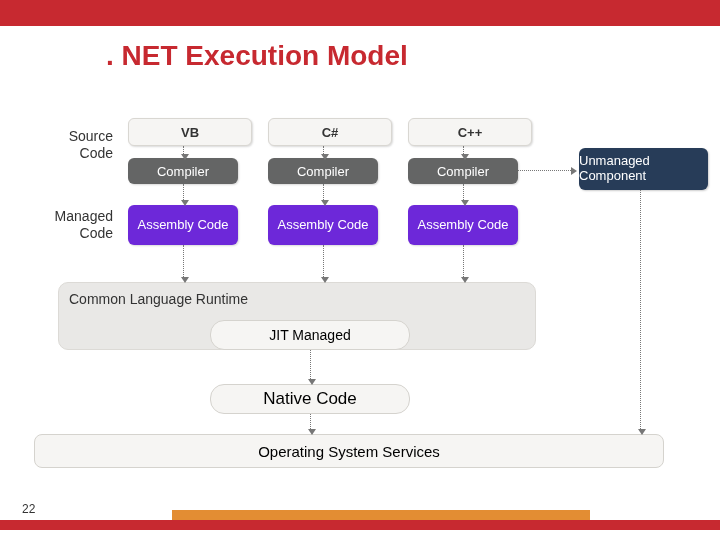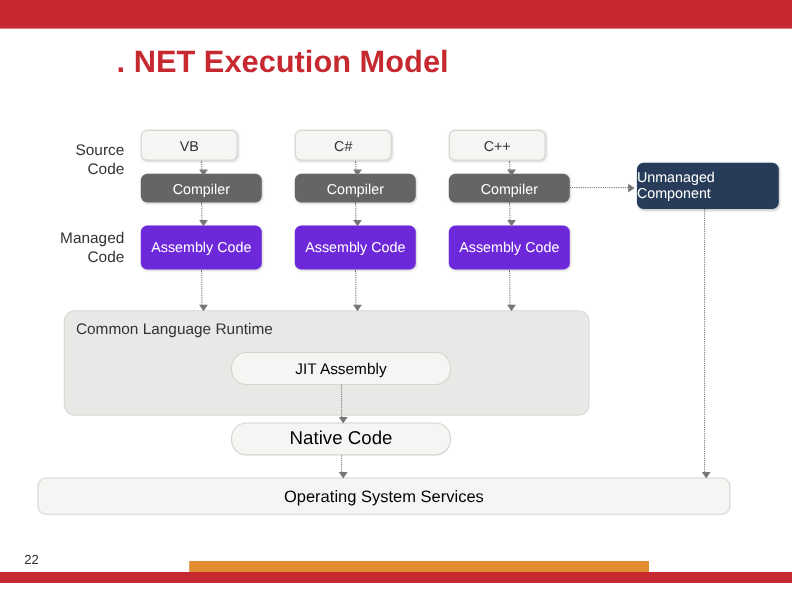--- a/index.html
+++ b/index.html
@@ -36,26 +36,27 @@
     position: absolute;
     border-radius: 6px;
     display: flex;
     align-items: center;
     justify-content: center;
     font-size: 13px;
     text-align: center;
     box-shadow: 1px 1px 2px rgba(0,0,0,0.15);
   }
   .lang-box {
-    width: 88px;
+    width: 124px;
     height: 28px;
     background: #f6f5f3;
     border: 1px solid #d9d7d2;
     color: #333;
     top: 118px;
+    font-weight: bold;
   }
   .compiler-box {
     width: 110px;
     height: 26px;
     background: #646565;
     color: #fff;
     top: 158px;
   }
   .asm-box {
     width: 110px;
@@ -82,21 +83,21 @@
     justify-content: center;
     font-size: 13px;
     line-height: 1.15;
     box-shadow: 1px 1px 2px rgba(0,0,0,0.2);
   }
   .clr-box {
     position: absolute;
     top: 282px;
     left: 58px;
     width: 478px;
-    height: 96px;
+    height: 68px;
     background: #e9e8e6;
     border: 1px solid #dcdad6;
     border-radius: 10px;
     padding: 8px 10px;
     font-size: 14px;
     color: #333;
   }
   .jit-box {
     position: absolute;
     top: 320px;
@@ -212,21 +213,21 @@
 
 <div class="box lang-box col3">C++</div>
 <div class="box compiler-box col3">Compiler</div>
 <div class="box asm-box col3">Assembly Code</div>
 
 <div class="unmanaged">Unmanaged Component</div>
 
 <div class="clr-box">
   <span>Common Language Runtime</span>
 </div>
-<div class="jit-box">JIT Assembly</div>
+<div class="jit-box">JIT Managed</div>
 <div class="native-box">Native Code</div>
 <div class="os-box">Operating System Services</div>
 
 <div class="varrow" style="top:146px; left:183px; height:10px;"></div>
 <div class="varrow" style="top:146px; left:323px; height:10px;"></div>
 <div class="varrow" style="top:146px; left:463px; height:10px;"></div>
 
 <div class="varrow" style="top:184px; left:183px; height:18px;"></div>
 <div class="varrow" style="top:184px; left:323px; height:18px;"></div>
 <div class="varrow" style="top:184px; left:463px; height:18px;"></div>

